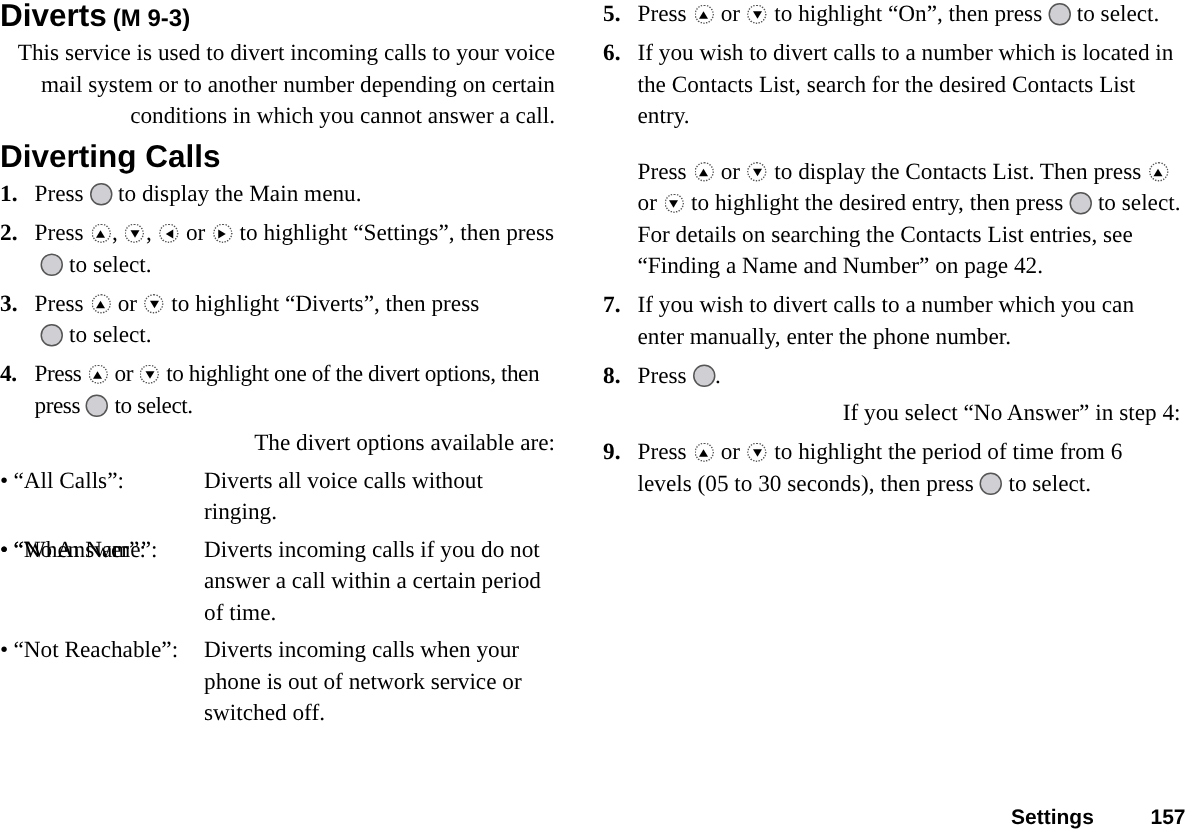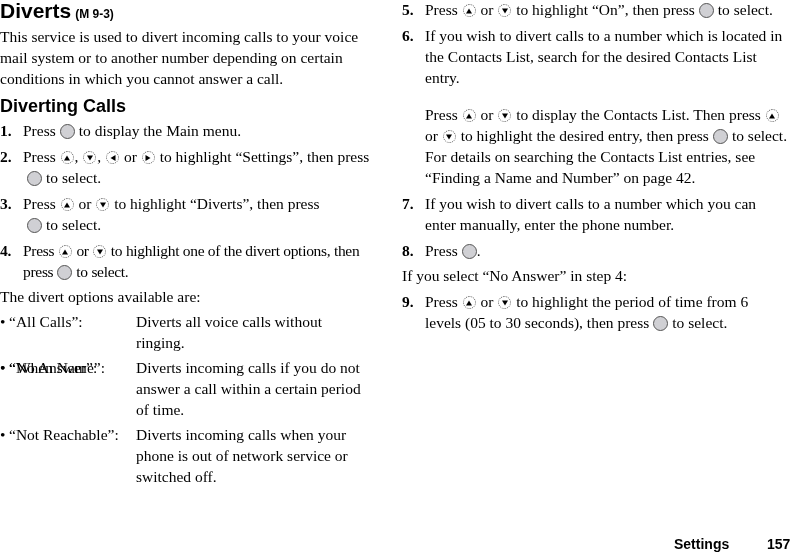--- a/index.html
+++ b/index.html
@@ -3,23 +3,23 @@
 <meta charset="utf-8">
 <style>
   html, body { margin:0; padding:0; background:#ffffff; }
   body { width:791px; height:553px; position:relative; overflow:hidden; color:#000;
          font-family:"Liberation Serif", serif; font-size:15.5px; line-height:21px; }
   .sans { font-family:"Liberation Sans", sans-serif; font-weight:bold; }
   .col { position:absolute; top:0; }
   #left { left:0; width:370px; }
   #right { left:402px; width:385px; }
   h1 { margin:0; font-size:21px; line-height:22px; }
-  h1 .sub { font-size:12px; margin-left:4px; }
-  h2 { margin:0; font-size:18px; line-height:20px; margin-top:7px; }
-  p { margin:0; }
+  h1 .sub { font-size:16px; margin-left:4px; }
+  h2 { margin:0; font-size:21px; line-height:20px; margin-top:7px; }
+  p { margin:0;text-align:right; }
   .intro { margin-top:1px; }
   .step { position:relative; padding-left:23px; margin-top:5px; }
   .step .num { position:absolute; left:0; top:0; font-weight:bold; font-family:"Liberation Serif", serif; }
   .step .cont { display:block; margin-top:16px; }
   .plain { margin-top:4px; }
   .opt { position:relative; padding-left:136px; margin-top:4px; }
   .opt .bul { position:absolute; left:0; top:0; }
   .opt .lbl { position:absolute; left:9px; top:0; }
   .key-o { display:inline-block; width:15px; height:15px; border-radius:50%; background:#d0d0d4;
            border:1px solid #555; vertical-align:-3px; margin:0 4px; box-sizing:border-box; }

